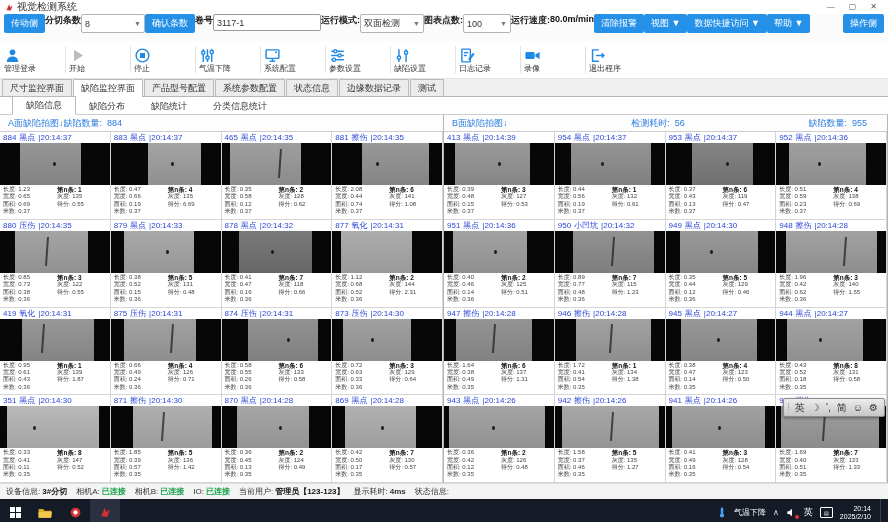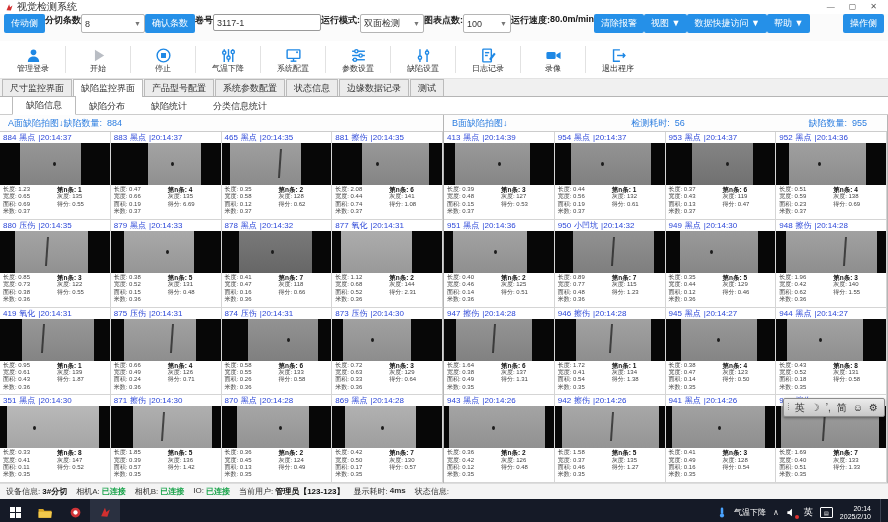--- a/index.html
+++ b/index.html
@@ -15,21 +15,21 @@
   .toolbar{height:27px;display:flex;align-items:flex-start;padding:0 4px;background:#fbfbfb}
   .bluebtn{background:#2590e8;color:#fff;border:none;border-radius:2px;font-size:9px;height:19px;padding:0 7px;cursor:pointer;white-space:nowrap}
   .tlabel{font-size:9px;color:#222;font-weight:bold;white-space:nowrap}
   .tsel{display:flex;align-items:center;justify-content:space-between;background:#fff;border:1px solid #b5b5b5;height:17px;font-size:9px;color:#333;padding:0 3px;border-radius:2px}
   .tsel .arr{color:#777;font-size:7px;margin-left:4px}
   .tinput{border:1px solid #9a9a9a;height:15px;font-size:9px;color:#333;padding:0 3px;border-radius:2px;font-family:inherit}
   .tval{font-size:9px;color:#111;font-weight:bold;white-space:nowrap}
   .tspacer{flex:1}
   
   .actions{height:37px;display:flex;align-items:center;padding:0 4px;background:#fff;border-bottom:1px solid #e3e3e3}
-  .action{display:flex;flex-direction:column;align-items:center;justify-content:center;width:58px;cursor:pointer}
+  .action{display:flex;flex-direction:column;align-items:flex-start;justify-content:center;width:58px;cursor:pointer}
   .aicon{height:18px;display:flex;align-items:center}
   .aicon svg{width:17px;height:17px}
   .albl{font-size:8px;color:#333;line-height:9px}
   .adiv{width:1px;height:27px;background:#e2e2e2;margin:0 3px}
   
   .maintabs{height:17px;display:flex;align-items:flex-end;background:#f0f0f0;border-bottom:1px solid #b5b5b5;padding-left:2px}
   .mtab{font-size:9px;padding:2px 7px 1px;border:1px solid #bbb;border-bottom:none;background:#ececec;color:#333;margin-right:1px;cursor:pointer;white-space:nowrap}
   .mtab.act{background:#fff;position:relative;top:1px;padding-bottom:2px}
   .subtabs{height:17px;display:flex;align-items:flex-end;background:#fff;border-bottom:1px solid #ccc;padding-left:12px}
   .stab{font-size:9px;padding:2px 13px 1px;color:#333;cursor:pointer;white-space:nowrap}
@@ -48,21 +48,21 @@
   .seg.b{background:#070707}
   .seg.g{flex:1;background-image:linear-gradient(180deg,rgba(255,255,255,.07),rgba(0,0,0,.08))}
   .speck{position:absolute;top:46%;width:3px;height:4px;background:#1c1c1c;border-radius:50%}
   .scratch{position:absolute;top:14%;width:2px;height:68%;background:rgba(25,25,25,.7);transform:rotate(4deg)}
   .cinfo{flex:1;display:flex;font-size:6px;color:#444;padding:1px 3px 0;line-height:7.4px}
   .cil{width:52%}
   .cir{flex:1}
   .strip{font-weight:bold;color:#111;font-size:6.5px}
   
   .statusbar{height:15px;display:flex;align-items:center;background:#f4f4f4;border-top:1px solid #ddd;font-size:8px;padding:0 6px;gap:9px;white-space:nowrap}
-  .sit{display:flex;}
+  .sit{display:flex;align-items:center}
   .sl{color:#333;margin-right:2px}
   .sv{font-weight:bold}
   
   .taskbar{height:27px;background:#151a27;display:flex;align-items:center;color:#fff}
   .tbleft{display:flex;align-items:center;height:100%}
   .tbbtn{width:30px;height:100%;display:flex;align-items:center;justify-content:center;cursor:pointer}
   .tbbtn.active{background:#2a3040;box-shadow:inset 0 -2px 0 #4aa3ff}
   .winlogo{display:grid;grid-template-columns:5px 5px;grid-template-rows:5px 5px;gap:1px}
   .winlogo i{background:#fff;display:block}
   .tray{margin-left:auto;display:flex;align-items:center;height:100%;gap:7px;padding-right:3px}

